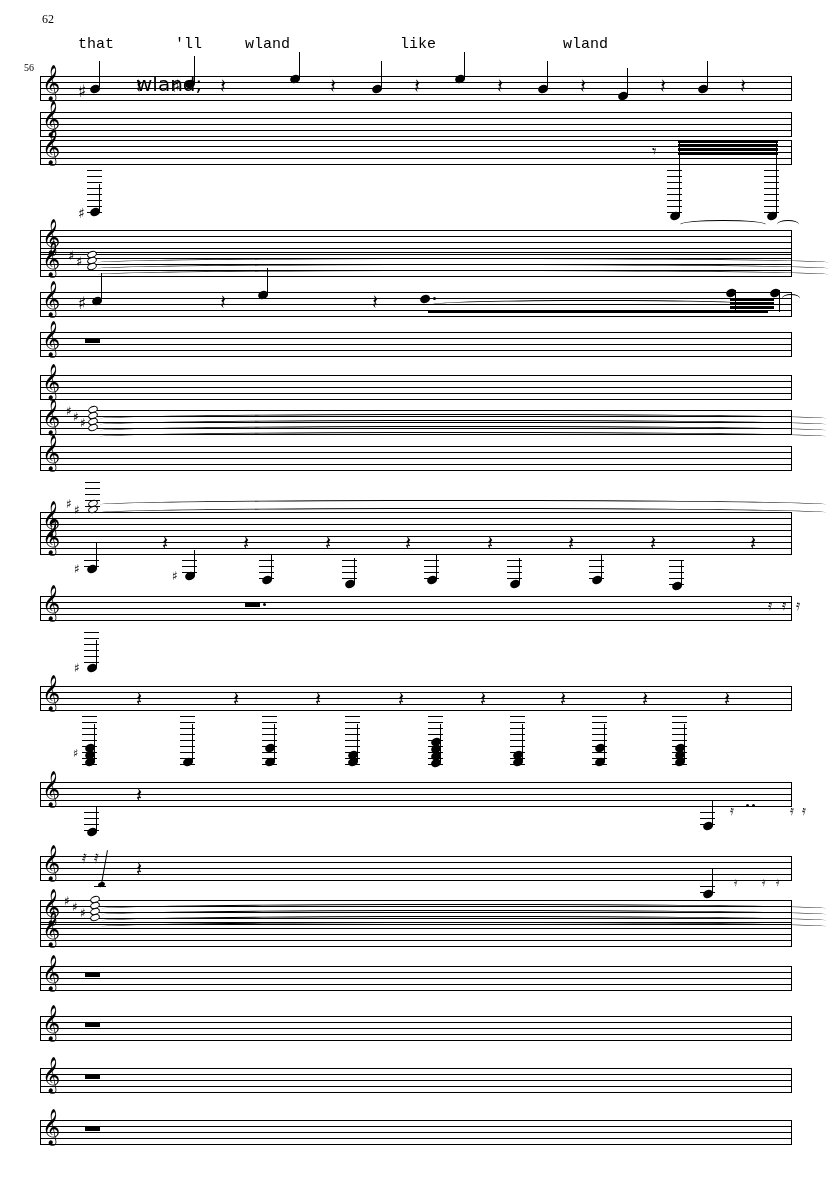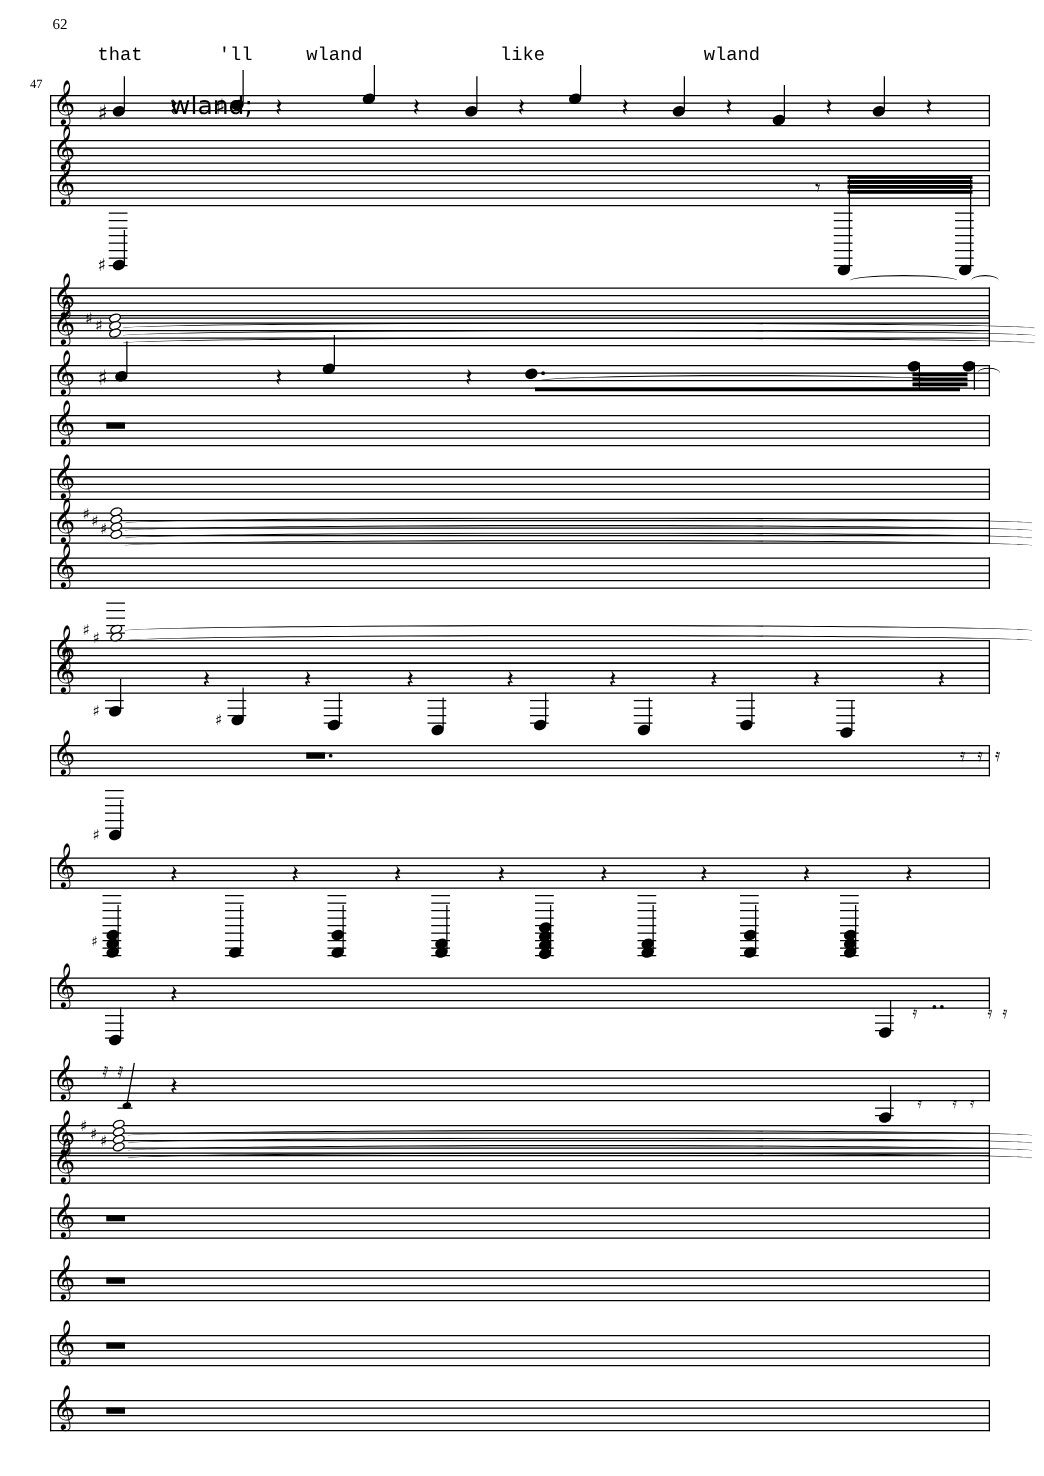--- a/index.html
+++ b/index.html
@@ -40,21 +40,21 @@
   .flagdot{position:absolute;width:3px;height:3px;border-radius:50%;background:#000;}
   .sharp{position:absolute;font-family:"DejaVu Sans",sans-serif;font-size:17px;line-height:1;}
   .longtie{position:absolute;height:8px;border-top:1px solid #000;border-radius:50%;}
 </style>
 </head>
 <body>
 
 <div id="sheet">
 
   <div class="measure-num" style="left:42px;top:12px;">62</div>
-  <div class="measure-num" style="left:24px;top:62px;font-size:10px;">47</div>
+  <div class="measure-num" style="left:24px;top:62px;font-size:10px;">56</div>
 
   <div class="lyric" style="left:78px;top:36px;">that</div>
   <div class="lyric" style="left:175px;top:36px;">'ll</div>
   <div class="lyric" style="left:245px;top:36px;">wland</div>
   <div class="lyric" style="left:400px;top:36px;">like</div>
   <div class="lyric" style="left:563px;top:36px;">wland</div>
 
   <div class="staff" style="top:76px;">
     <div class="ln l0"></div>
       <div class="ln l1"></div>

